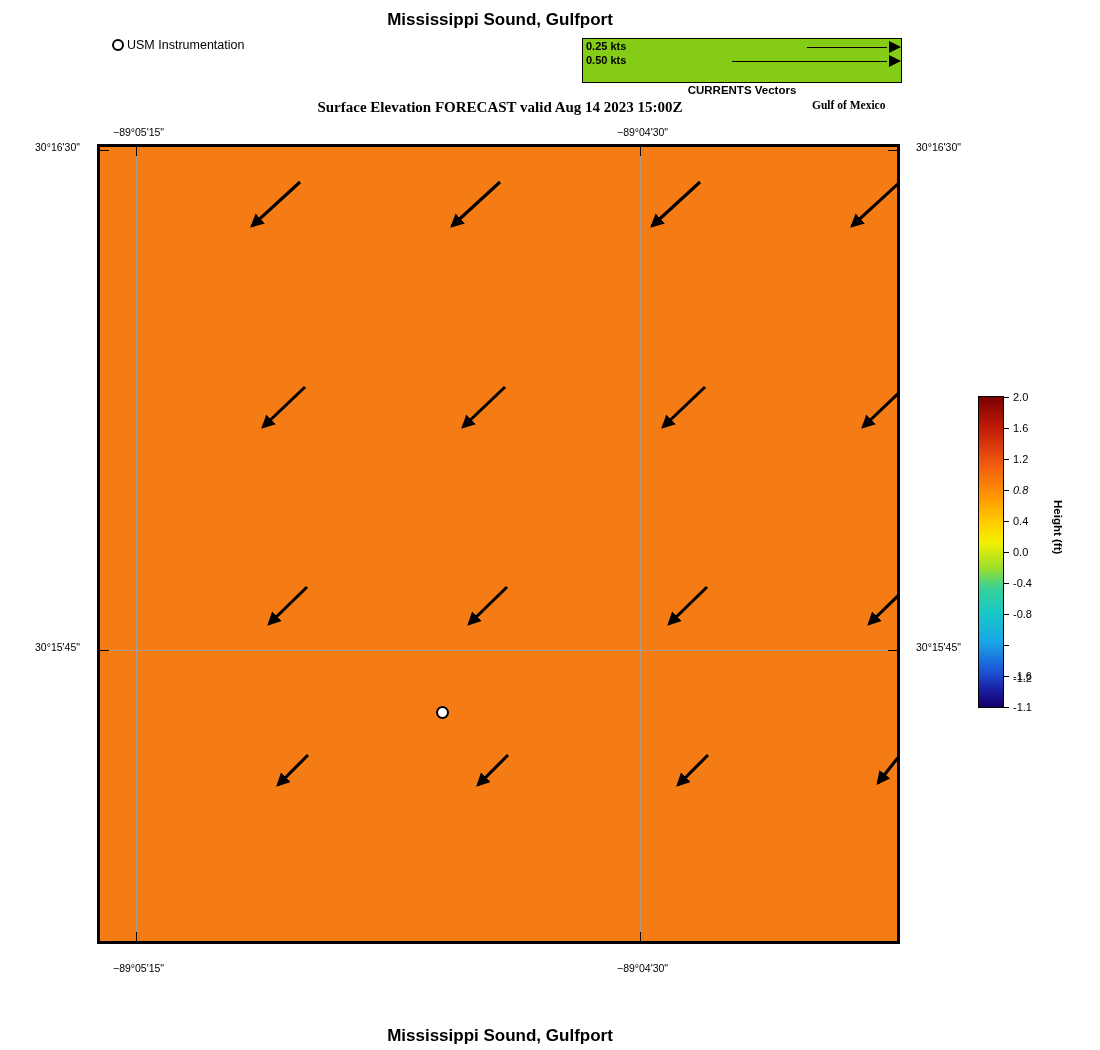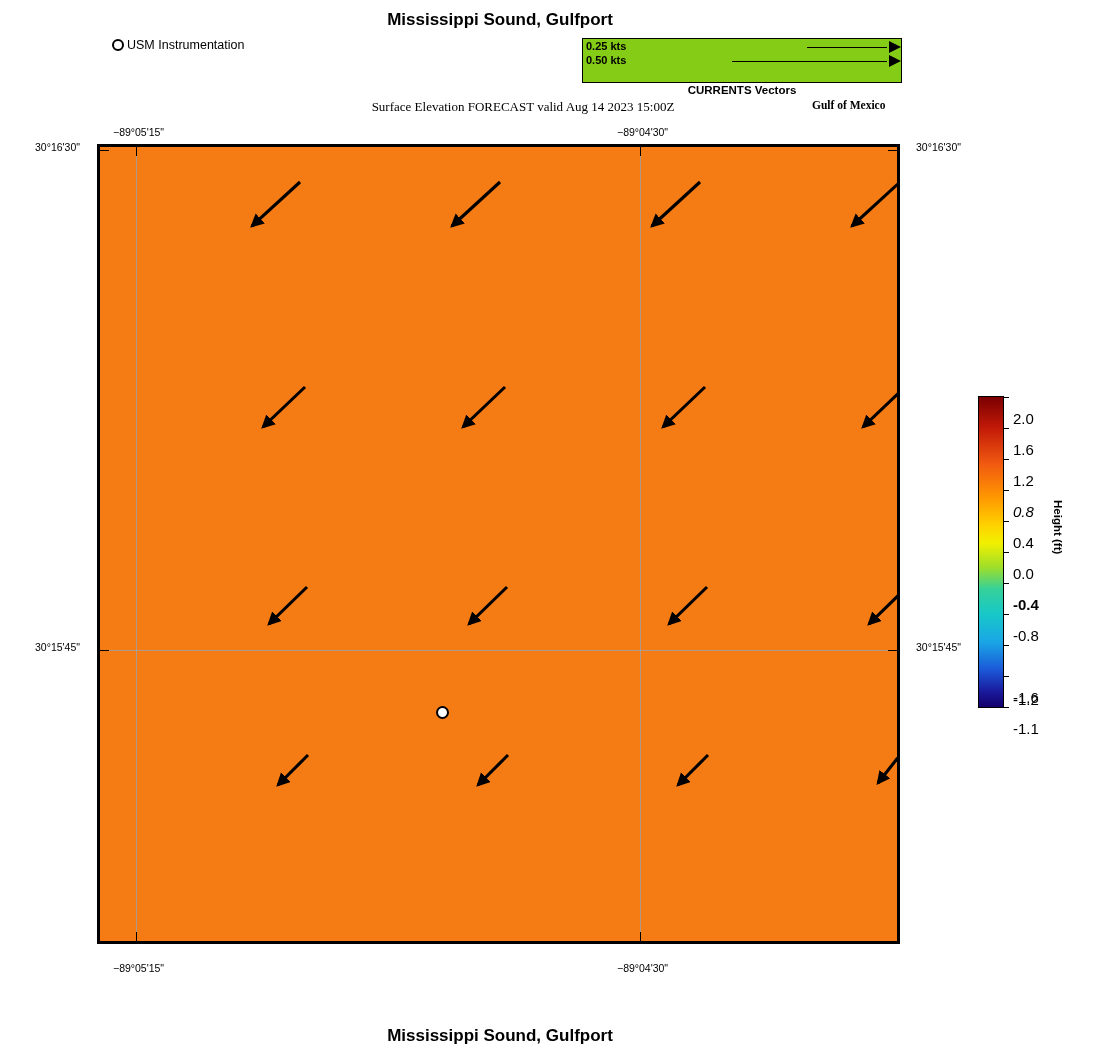--- a/index.html
+++ b/index.html
@@ -27,24 +27,23 @@
   }
   #bottom-title {
     left: 0; top: 1026px; width: 1000px;
     text-align: center;
     font-size: 17px;
     font-weight: bold;
   }
   #forecast-title {
     left: 0; top: 99px; width: 1000px;
     text-align: center;
-    font-size: 13px;
-    font-weight: normal;
+    font-size: 15px;
+    font-weight: bold;
     font-family: "Liberation Serif", serif;
-    padding-left: 23px;
   }
   #gulf-label {
     left: 812px; top: 99px;
     font-size: 11.5px;
     font-weight: bold;
     font-family: "Liberation Serif", serif;
   }
 
   
   #instrumentation-legend {
@@ -193,23 +192,22 @@
   }
   .cb-tick {
     position: absolute;
     left: 1004px;
     width: 5px; height: 1px;
     background: #000;
   }
   .cb-tick-label {
     position: absolute;
     left: 1013px;
-    font-size: 15px;
+    font-size: 11px;
     transform: translateY(-50%);
-    margin-top: 21px;
   }
   #colorbar-title {
     position: absolute;
     left: 1052px; top: 500px;
     font-size: 11.5px;
     font-weight: bold;
     writing-mode: vertical-rl;
     text-orientation: mixed;
   }
 </style>
@@ -306,21 +304,21 @@
     <div class="cb-tick-label" style="top: 428px;">1.6</div>
     <div class="cb-tick" style="top: 459px;"></div>
     <div class="cb-tick-label" style="top: 459px;">1.2</div>
     <div class="cb-tick" style="top: 490px;"></div>
     <div class="cb-tick-label" style="top: 490px; font-style: italic;">0.8</div>
     <div class="cb-tick" style="top: 521px;"></div>
     <div class="cb-tick-label" style="top: 521px;">0.4</div>
     <div class="cb-tick" style="top: 552px;"></div>
     <div class="cb-tick-label" style="top: 552px;">0.0</div>
     <div class="cb-tick" style="top: 583px;"></div>
-    <div class="cb-tick-label" style="top: 583px; font-weight: bold;">-0.4</div>
+    <div class="cb-tick-label" style="top: 583px;">-0.4</div>
     <div class="cb-tick" style="top: 614px;"></div>
     <div class="cb-tick-label" style="top: 614px;">-0.8</div>
     <div class="cb-tick" style="top: 645px;"></div>
     <div class="cb-tick-label" style="top: 678px; text-align: right;">-1.2</div>
     <div class="cb-tick" style="top: 676px;"></div>
     <div class="cb-tick-label" style="top: 676px;">-1.6</div>
     <div class="cb-tick" style="top: 707px;"></div>
     <div class="cb-tick-label" style="top: 707px;">-1.1</div>
   </div>
 <div id="colorbar-title">Height (ft)</div>

